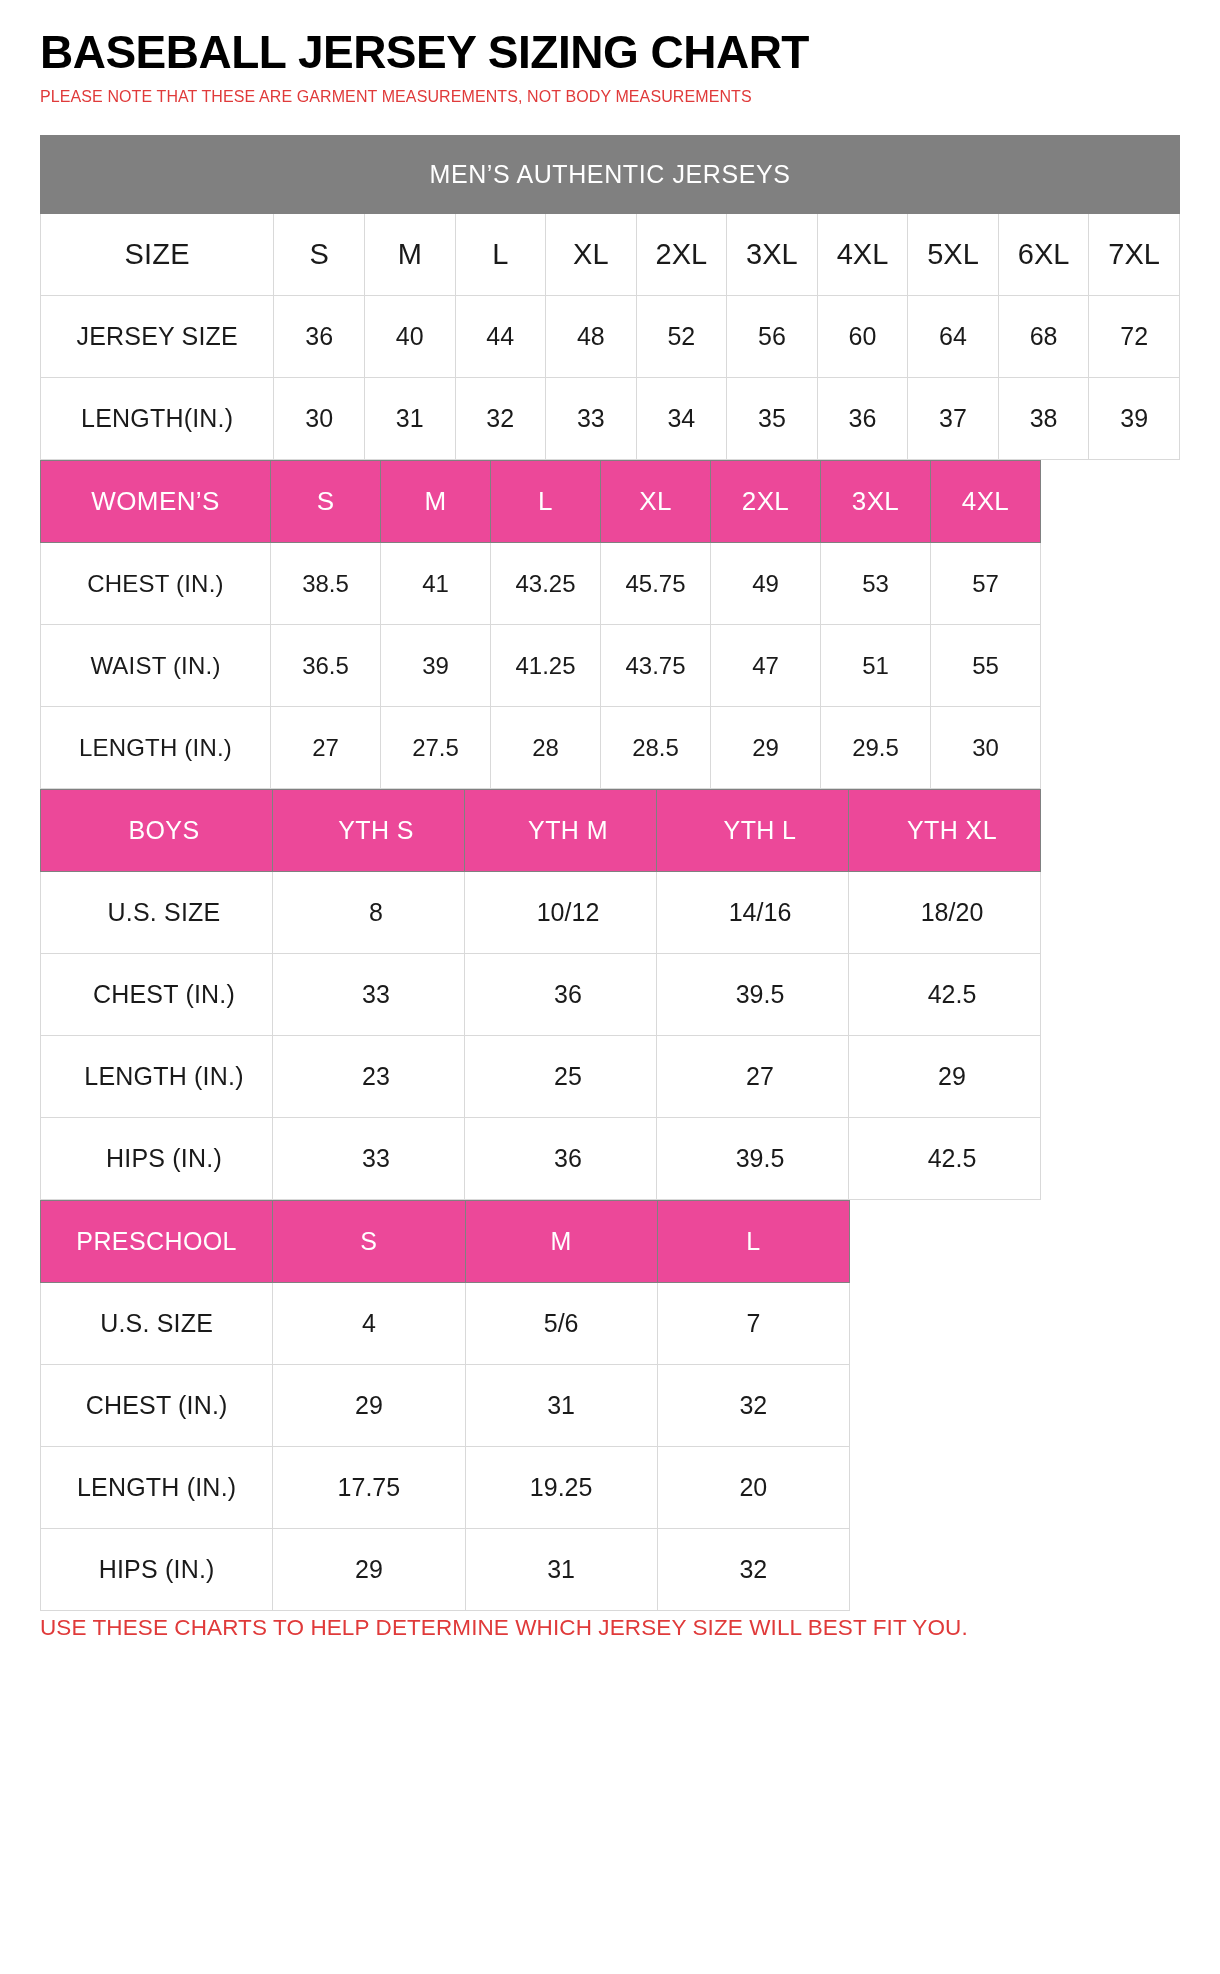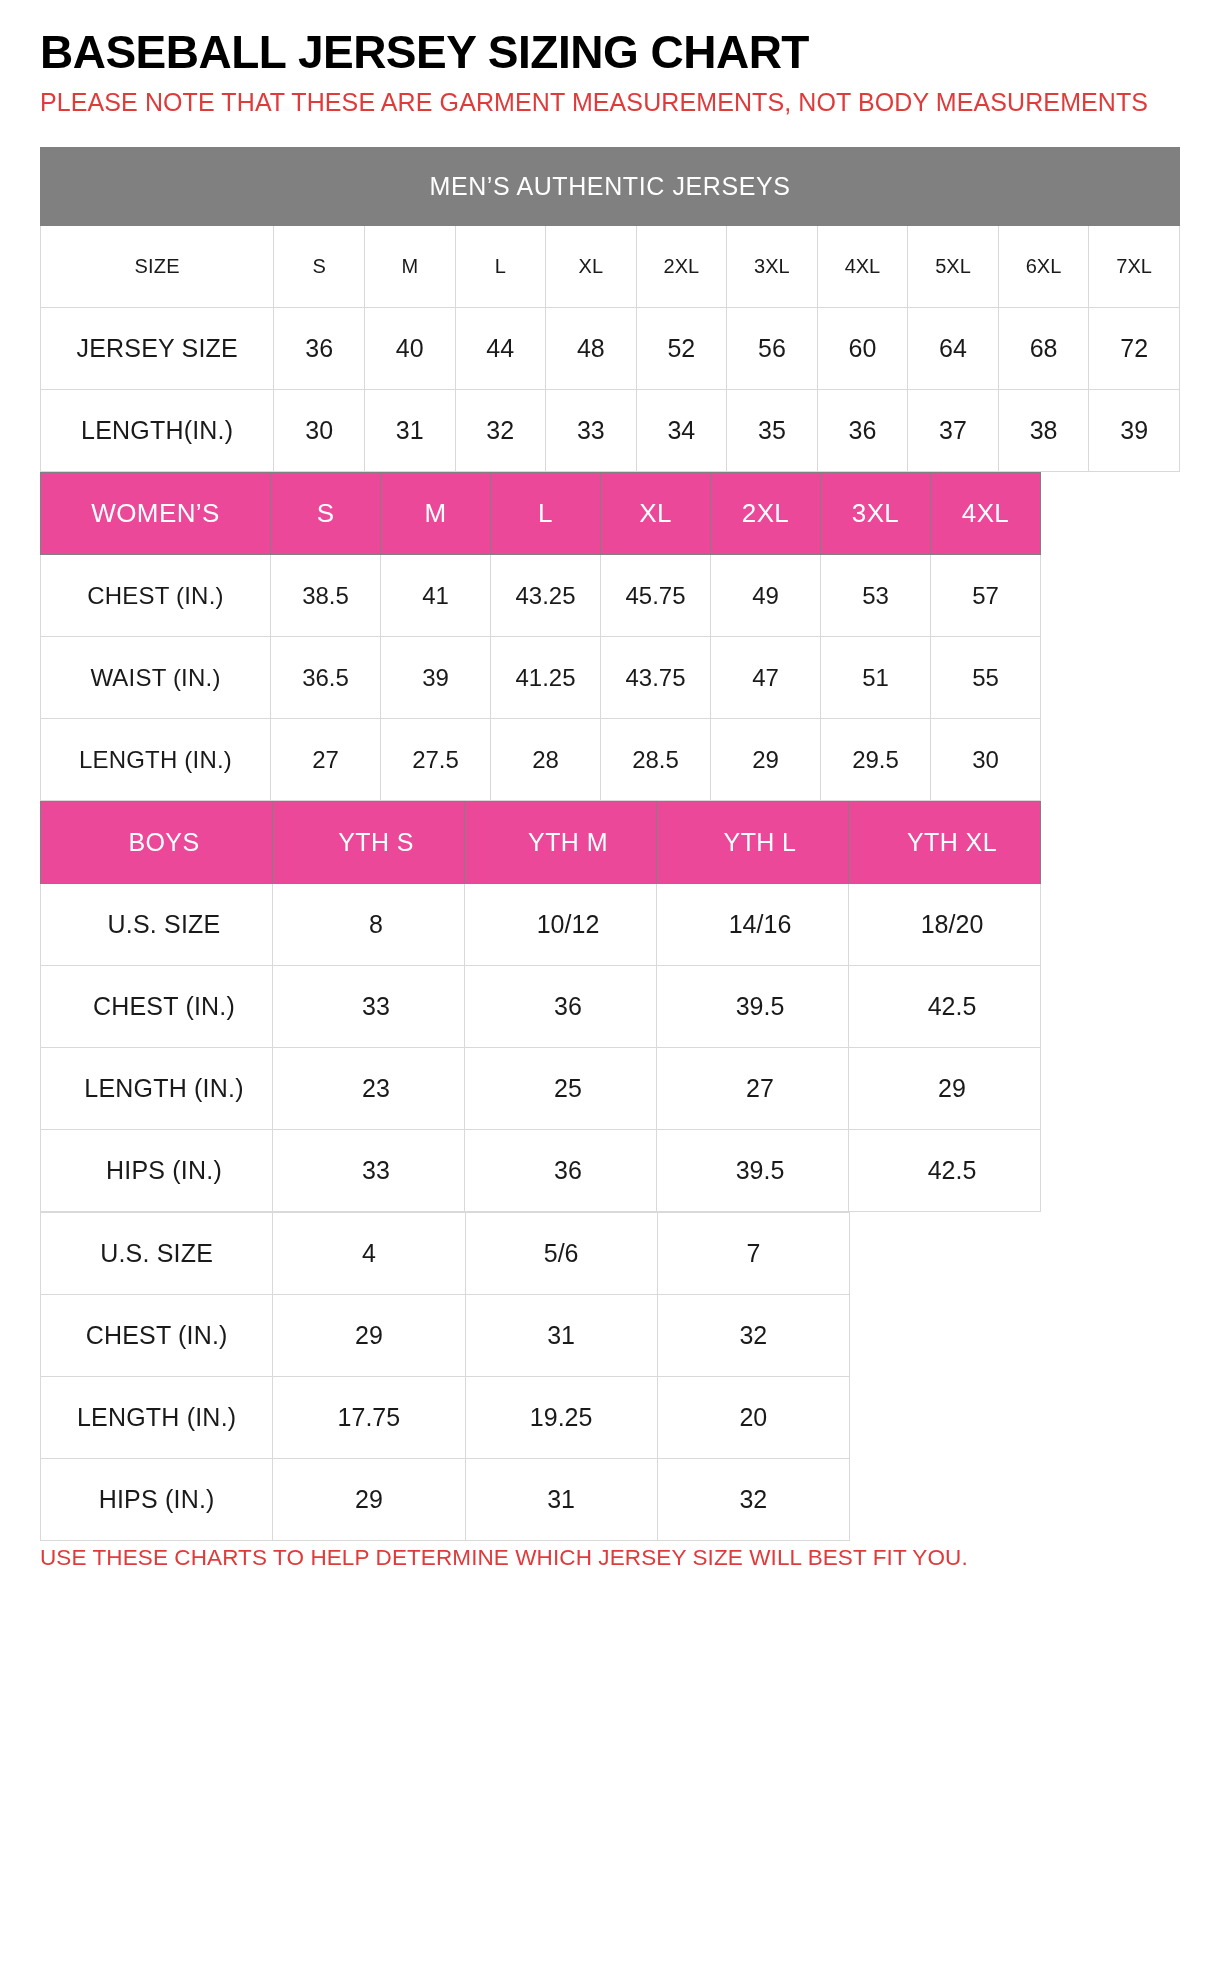--- a/index.html
+++ b/index.html
@@ -24,21 +24,21 @@
   .main-title {
     font-size: 46px;
     font-weight: bold;
     letter-spacing: -0.5px;
     color: #000000;
     margin: 0 0 10px 0;
     line-height: 1.05;
   }
   .note {
     color: #e03a3a;
-    font-size: 25px;
+    font-size: 16px;
     line-height: 1.32;
     margin: 0 0 28px 0;
     letter-spacing: 0.1px;
     max-width: 1125px;
   }
   table {
     border-collapse: collapse;
     table-layout: fixed;
   }
   td, th {
@@ -72,21 +72,21 @@
     font-size: 24px;
     letter-spacing: 0.2px;
   }
   .men-row-label { font-size: 24.5px; }
 
   
   #men-table { width: 1140px; }
   #men-table .c-label { width: 232px; }
   #men-table .c-size { width: 90px; }
   #men-table td { font-size: 25px; }
-  #men-table .hdr-row td { font-size: 20px; }
+  #men-table .hdr-row td { font-size: 29px; }
 
   
   #women-table { width: 1000px; }
   #women-table .c-label { width: 230px; }
   #women-table .c-size { width: 110px; }
   #women-table td { font-size: 24px; }
   #women-table .w-hdr { font-size: 26px; }
   .two-line { line-height: 1.12; }
 
   
@@ -279,20 +279,26 @@
     </table>
 
   <table id="pre-table">
     <colgroup>
       <col class="c-label">
       <col class="c-size">
         <col class="c-size">
         <col class="c-size">
     </colgroup>
     <tbody>
+        <tr>
+      <td class="hdr-cell">PRESCHOOL</td>
+      <td class="hdr-cell">S</td>
+      <td class="hdr-cell">M</td>
+      <td class="hdr-cell">L</td>
+    </tr>
     <tr>
       <td class="rowlabel">U.S. SIZE</td>
       <td>4</td>
       <td>5/6</td>
       <td>7</td>
     </tr>
     <tr>
       <td class="rowlabel">CHEST (IN.)</td>
       <td>29</td>
       <td>31</td>

